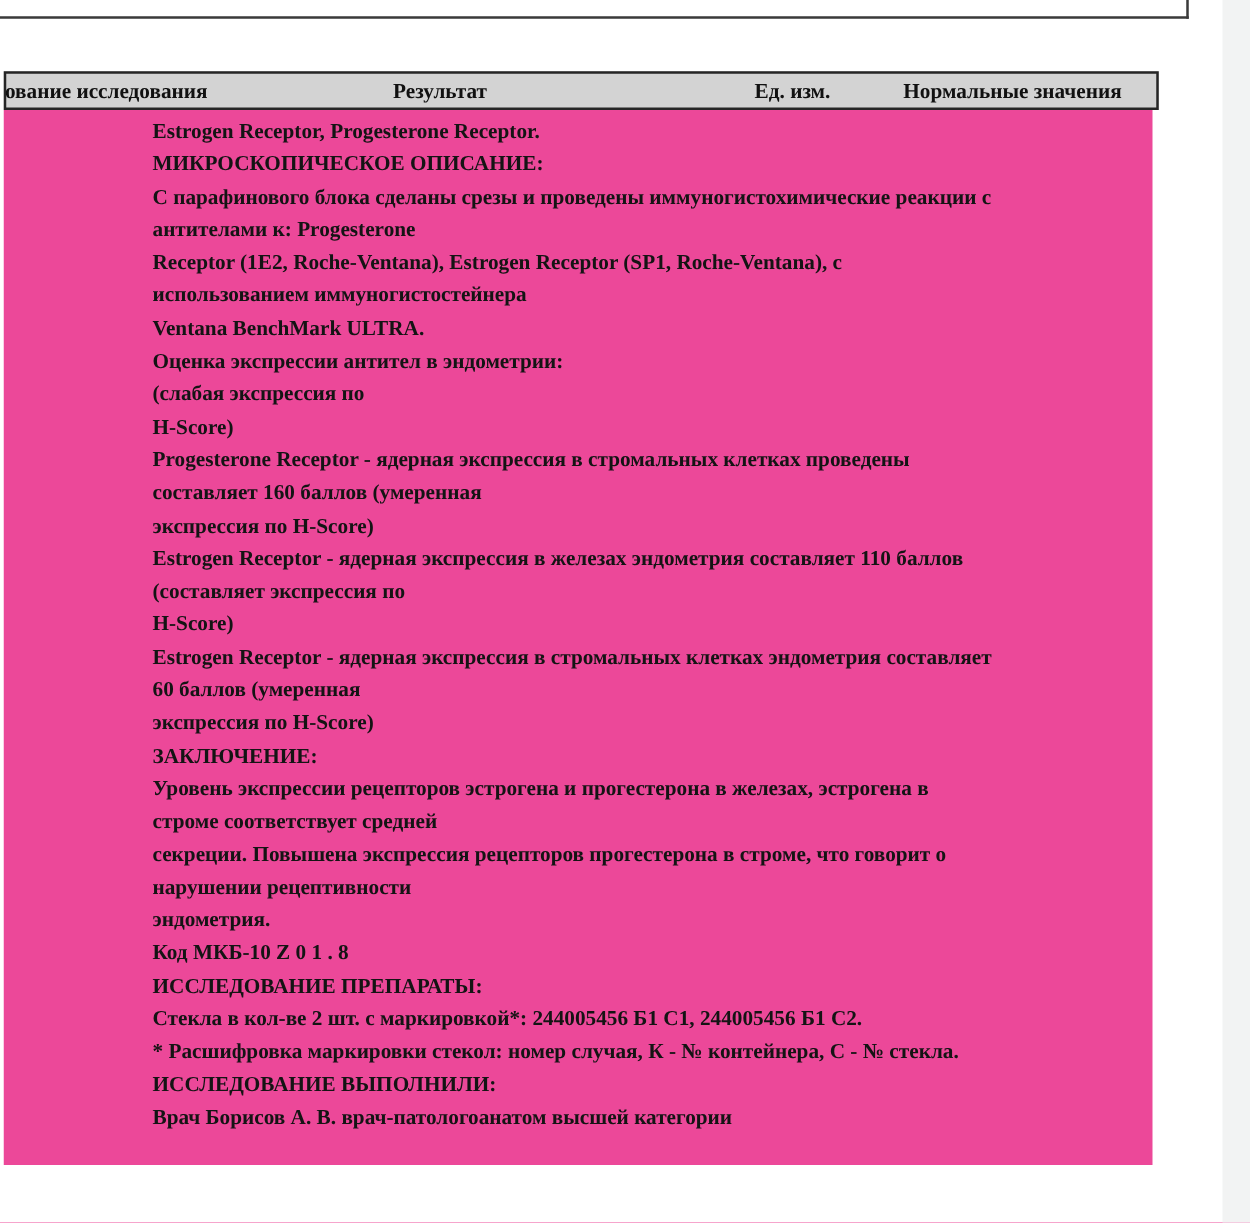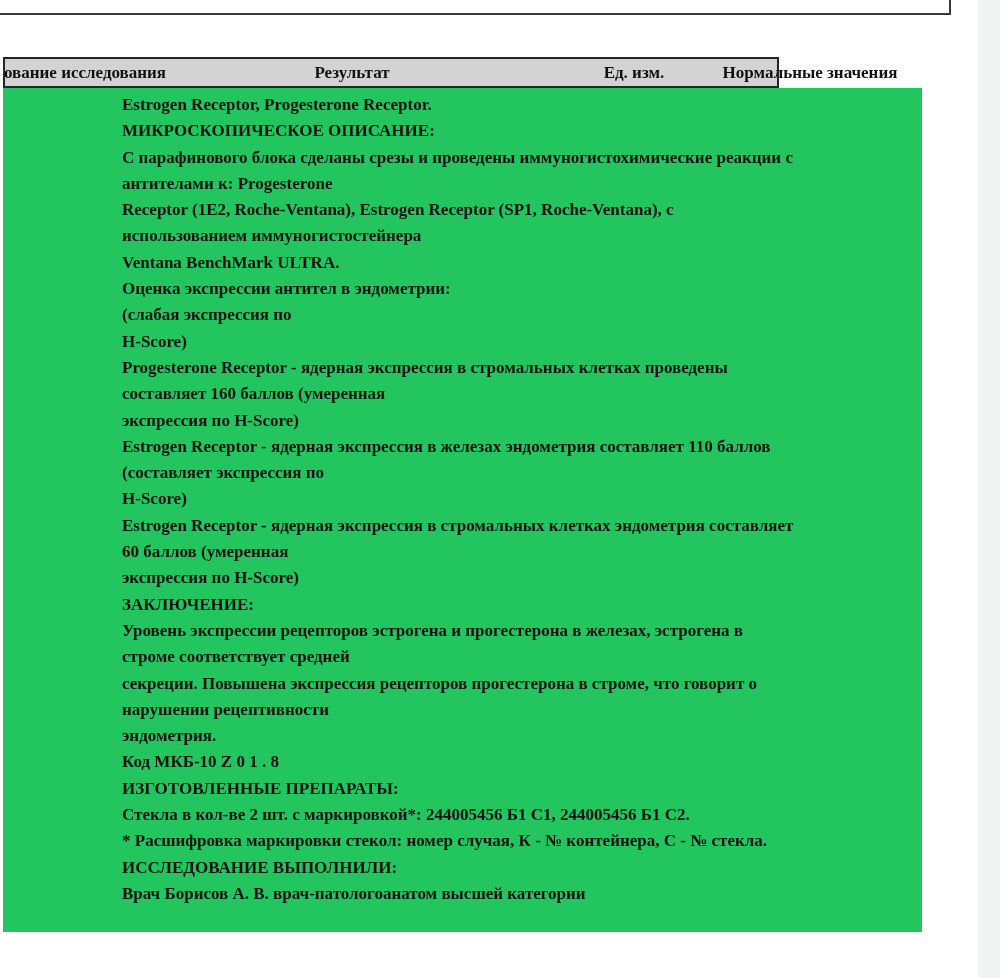--- a/index.html
+++ b/index.html
@@ -20,21 +20,21 @@
     box-sizing: border-box;
     border-bottom: 2px solid #3a3a3a;
     border-right: 2px solid #3a3a3a;
     background: #ffffff;
   }
 
   
   .header-row {
     position: absolute;
     left: 3px; top: 57px;
-    width: 776px; height: 31px;
+    width: 924px; height: 31px;
     box-sizing: border-box;
     background: #d3d3d3;
     border: 2px solid #262626;
   }
   .header-row .col {
     position: absolute;
     top: 0;
     line-height: 27px;
     font-size: 17px;
     font-weight: bold;
@@ -44,21 +44,21 @@
   .col-name   { left: -1px; }
   .col-result { left: 347px; transform: translateX(-50%); }
   .col-units  { left: 629px; transform: translateX(-50%); }
   .col-normal { left: 805px; transform: translateX(-50%); }
 
   
   .result-cell {
     position: absolute;
     left: 3px; top: 88px;
     width: 919px; height: 844px;
-    background: #22c55e;
+    background: #ec4899;
     box-sizing: border-box;
   }
   .report {
     position: absolute;
     left: 119px; top: 4px;
     right: 8px;
   }
   .report .line {
     height: 26.31px;
     line-height: 26.31px;
@@ -112,21 +112,21 @@
         <div class="line">Estrogen Receptor - ядерная экспрессия в стромальных клетках эндометрия составляет</div>
         <div class="line">60 баллов (умеренная</div>
         <div class="line">экспрессия по H-Score)</div>
         <div class="line">ЗАКЛЮЧЕНИЕ:</div>
         <div class="line">Уровень экспрессии рецепторов эстрогена и прогестерона в железах, эстрогена в</div>
         <div class="line">строме соответствует средней</div>
         <div class="line">секреции. Повышена экспрессия рецепторов прогестерона в строме, что говорит о</div>
         <div class="line">нарушении рецептивности</div>
         <div class="line">эндометрия.</div>
         <div class="line">Код МКБ-10 Z 0 1 . 8</div>
-        <div class="line">ИЗГОТОВЛЕННЫЕ ПРЕПАРАТЫ:</div>
+        <div class="line">ИССЛЕДОВАНИЕ ПРЕПАРАТЫ:</div>
         <div class="line">Стекла в кол-ве 2 шт. с маркировкой*: 244005456 Б1 С1, 244005456 Б1 С2.</div>
         <div class="line">* Расшифровка маркировки стекол: номер случая, К - № контейнера, С - № стекла.</div>
         <div class="line">ИССЛЕДОВАНИЕ ВЫПОЛНИЛИ:</div>
         <div class="line">Врач Борисов А. В. врач-патологоанатом высшей категории</div>
       </div>
   </div>
 
   <div class="scroll-strip"></div>
 
 </div>

